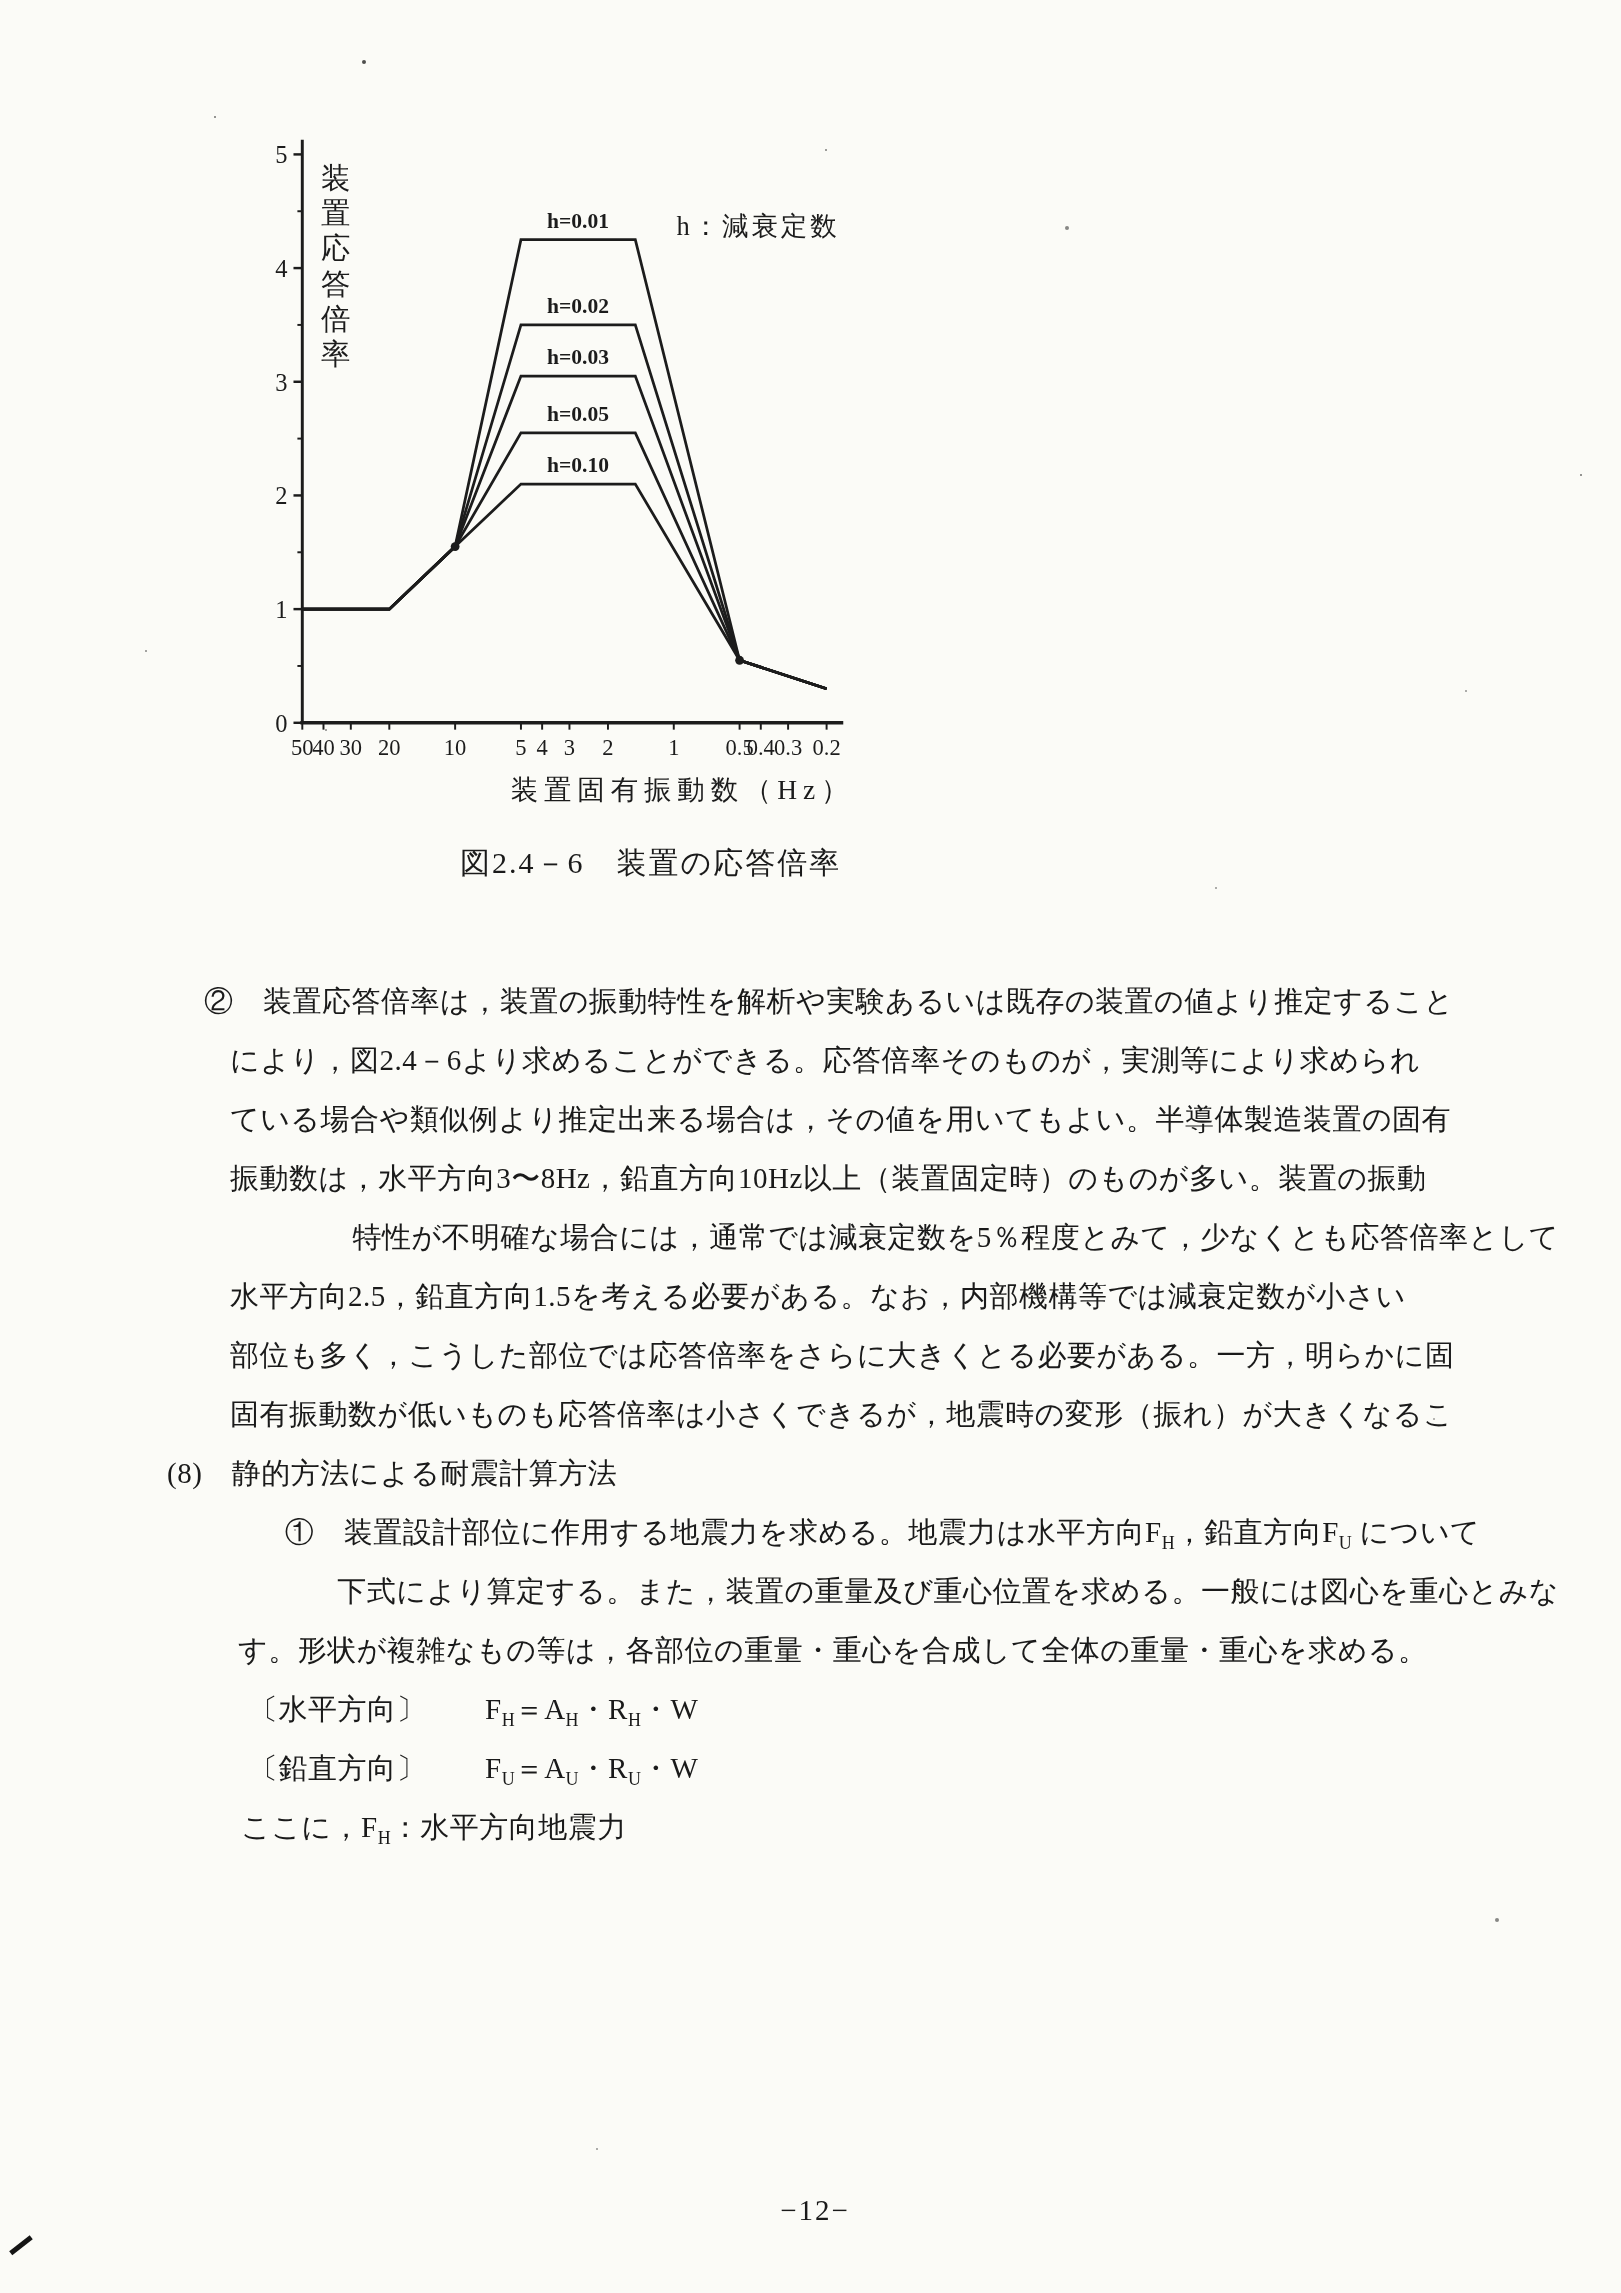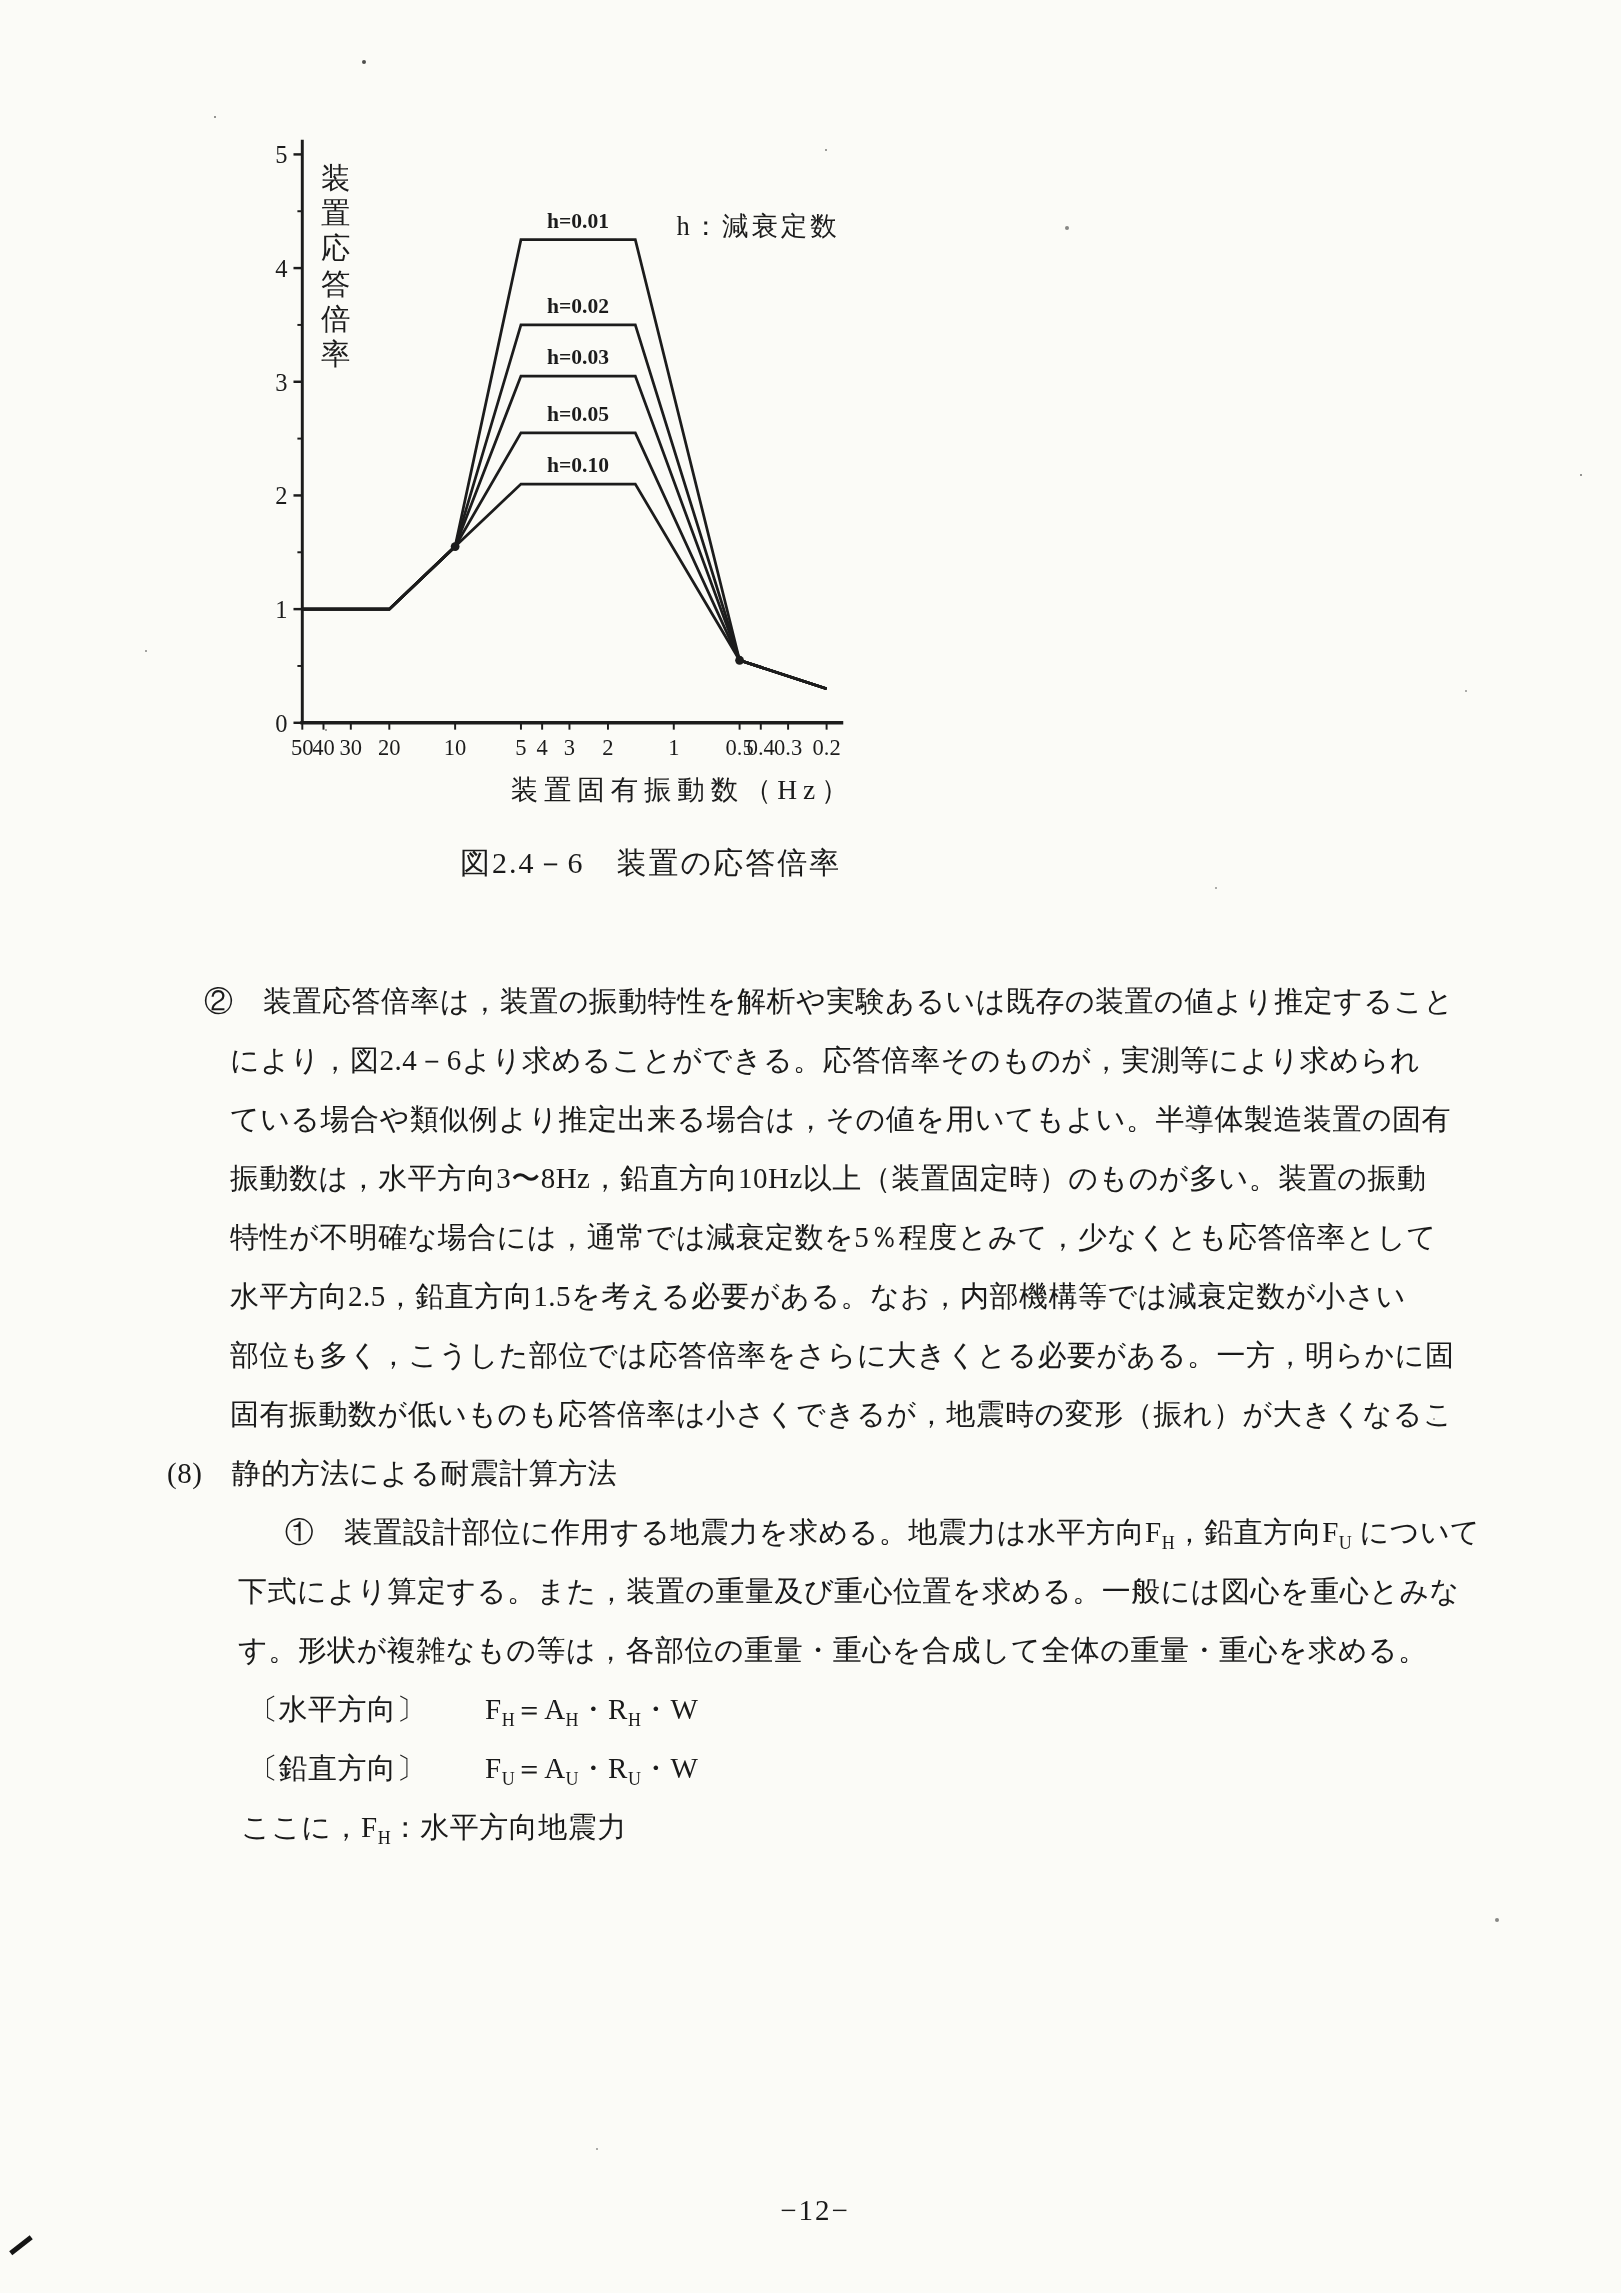--- a/index.html
+++ b/index.html
@@ -103,27 +103,27 @@
       </svg>
   </div>
 
   <div class="caption">図2.4－6　装置の応答倍率</div>
 
   <div class="body-text">
       <div class="bline" style="padding-left: 37px;">②　装置応答倍率は，装置の振動特性を解析や実験あるいは既存の装置の値より推定すること</div>
       <div class="bline" style="padding-left: 63px;">により，図2.4－6より求めることができる。応答倍率そのものが，実測等により求められ</div>
       <div class="bline" style="padding-left: 63px;">ている場合や類似例より推定出来る場合は，その値を用いてもよい。半導体製造装置の固有</div>
       <div class="bline" style="padding-left: 63px;">振動数は，水平方向3〜8Hz，鉛直方向10Hz以上（装置固定時）のものが多い。装置の振動</div>
-      <div class="bline" style="padding-left: 63px;">特性が不明確な場合には，通常では減衰定数を5％程度とみて，少なくとも応答倍率として</div>
+      <div class="bline" style="padding-left: 63px; text-align: right;">特性が不明確な場合には，通常では減衰定数を5％程度とみて，少なくとも応答倍率として</div>
       <div class="bline" style="padding-left: 63px;">水平方向2.5，鉛直方向1.5を考える必要がある。なお，内部機構等では減衰定数が小さい</div>
       <div class="bline" style="padding-left: 63px;">部位も多く，こうした部位では応答倍率をさらに大きくとる必要がある。一方，明らかに固</div>
       <div class="bline" style="padding-left: 63px;">固有振動数が低いものも応答倍率は小さくできるが，地震時の変形（振れ）が大きくなるこ</div>
       <div class="bline" style="padding-left: 0px;">(8)　静的方法による耐震計算方法</div>
       <div class="bline" style="padding-left: 39px; text-align: center;">①　装置設計部位に作用する地震力を求める。地震力は水平方向F<sub>H</sub>，鉛直方向F<sub>U</sub> について</div>
-      <div class="bline" style="padding-left: 71px;">下式により算定する。また，装置の重量及び重心位置を求める。一般には図心を重心とみな</div>
+      <div class="bline" style="padding-left: 71px; text-align: right;">下式により算定する。また，装置の重量及び重心位置を求める。一般には図心を重心とみな</div>
       <div class="bline" style="padding-left: 71px;">す。形状が複雑なもの等は，各部位の重量・重心を合成して全体の重量・重心を求める。</div>
       <div class="bline" style="padding-left: 82px;">〔水平方向〕　　F<sub>H</sub>＝A<sub>H</sub>・R<sub>H</sub>・W</div>
       <div class="bline" style="padding-left: 82px;">〔鉛直方向〕　　F<sub>U</sub>＝A<sub>U</sub>・R<sub>U</sub>・W</div>
       <div class="bline" style="padding-left: 74px;">ここに，F<sub>H</sub>：水平方向地震力</div>
     </div>
 
   <div class="page-num">−12−</div>
 
   <div class="corner-mark"></div>
 

